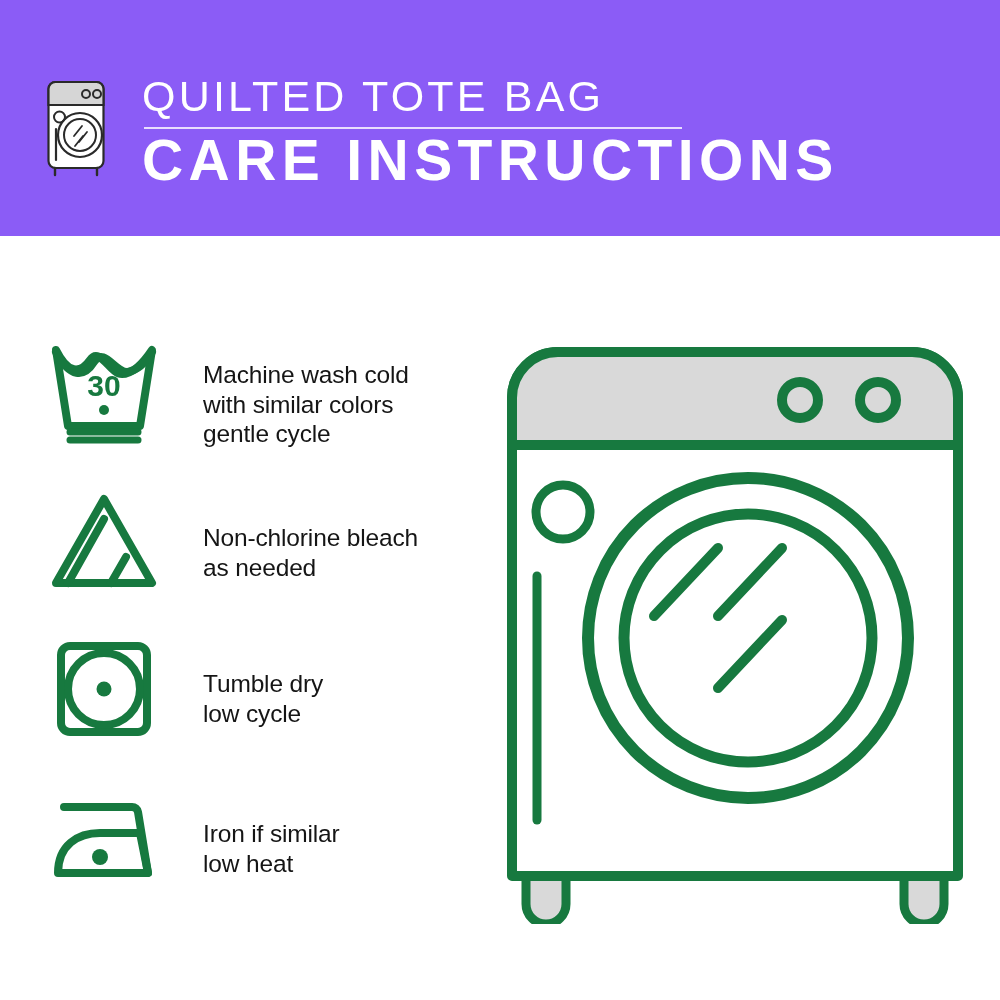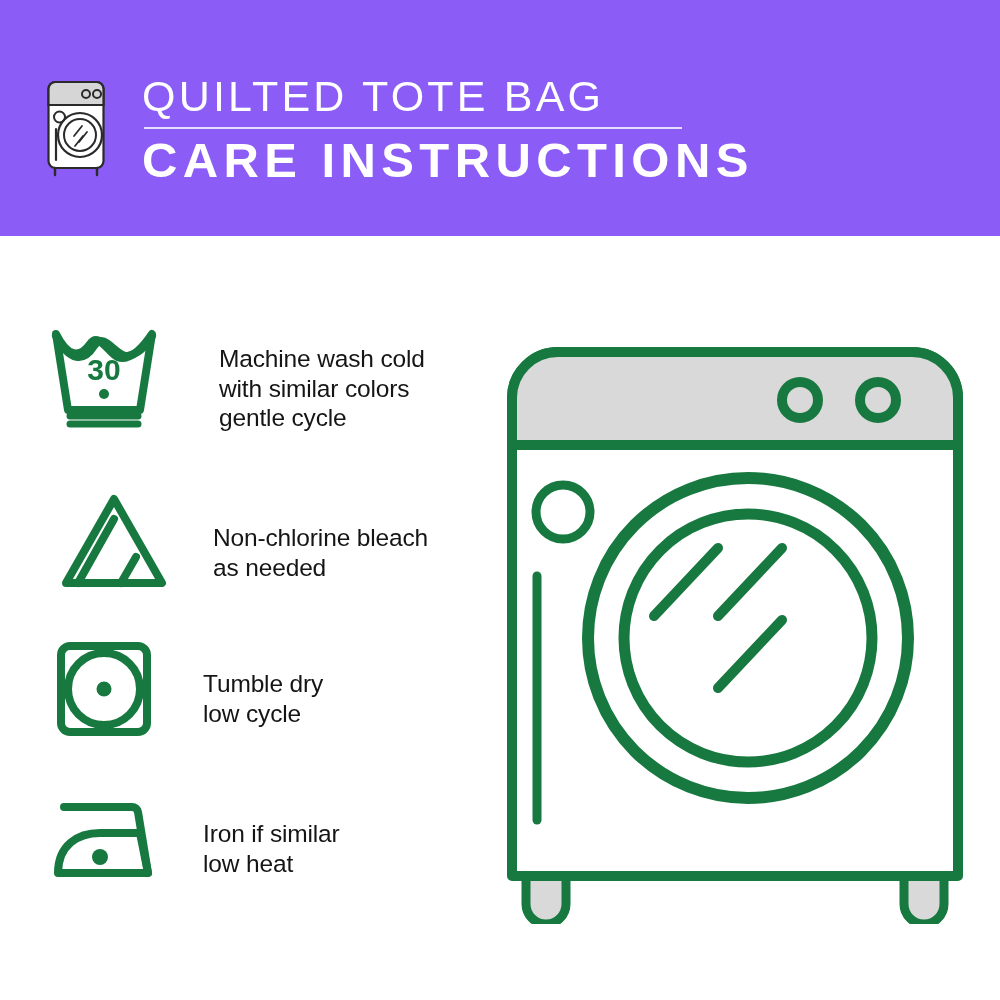--- a/index.html
+++ b/index.html
@@ -48,21 +48,21 @@
     font-family: "Liberation Sans", sans-serif;
   }
   .title-divider {
     width: 538px;
     height: 2px;
     background: rgba(255,255,255,0.80);
     margin: 5px 0 4px 2px;
   }
   .title-care {
     color: #ffffff;
-    font-size: 49px;
+    font-size: 57px;
     font-weight: 700;
     letter-spacing: 5.4px;
     line-height: 54px;
     white-space: nowrap;
     font-family: "Liberation Sans", sans-serif;
   }
 
   
   .care-list {
     position: absolute;
@@ -71,22 +71,22 @@
     width: 500px;
     height: 764px;
   }
   .care-row {
     position: absolute;
     left: 0;
     width: 480px;
     display: flex;
     align-items: flex-start;
   }
-  .care-row-1 { top: 88px; gap: 16px; }
-  .care-row-2 { top: 253px; padding-left: 10px; }
+  .care-row-1 { top: 104px; }
+  .care-row-2 { top: 253px; }
   .care-row-3 { top: 402px; }
   .care-row-4 { top: 551px; }
 
   .care-icon {
     width: 112px;
     min-width: 112px;
     margin-left: 48px;
     display: flex;
     justify-content: center;
     align-items: flex-start;

